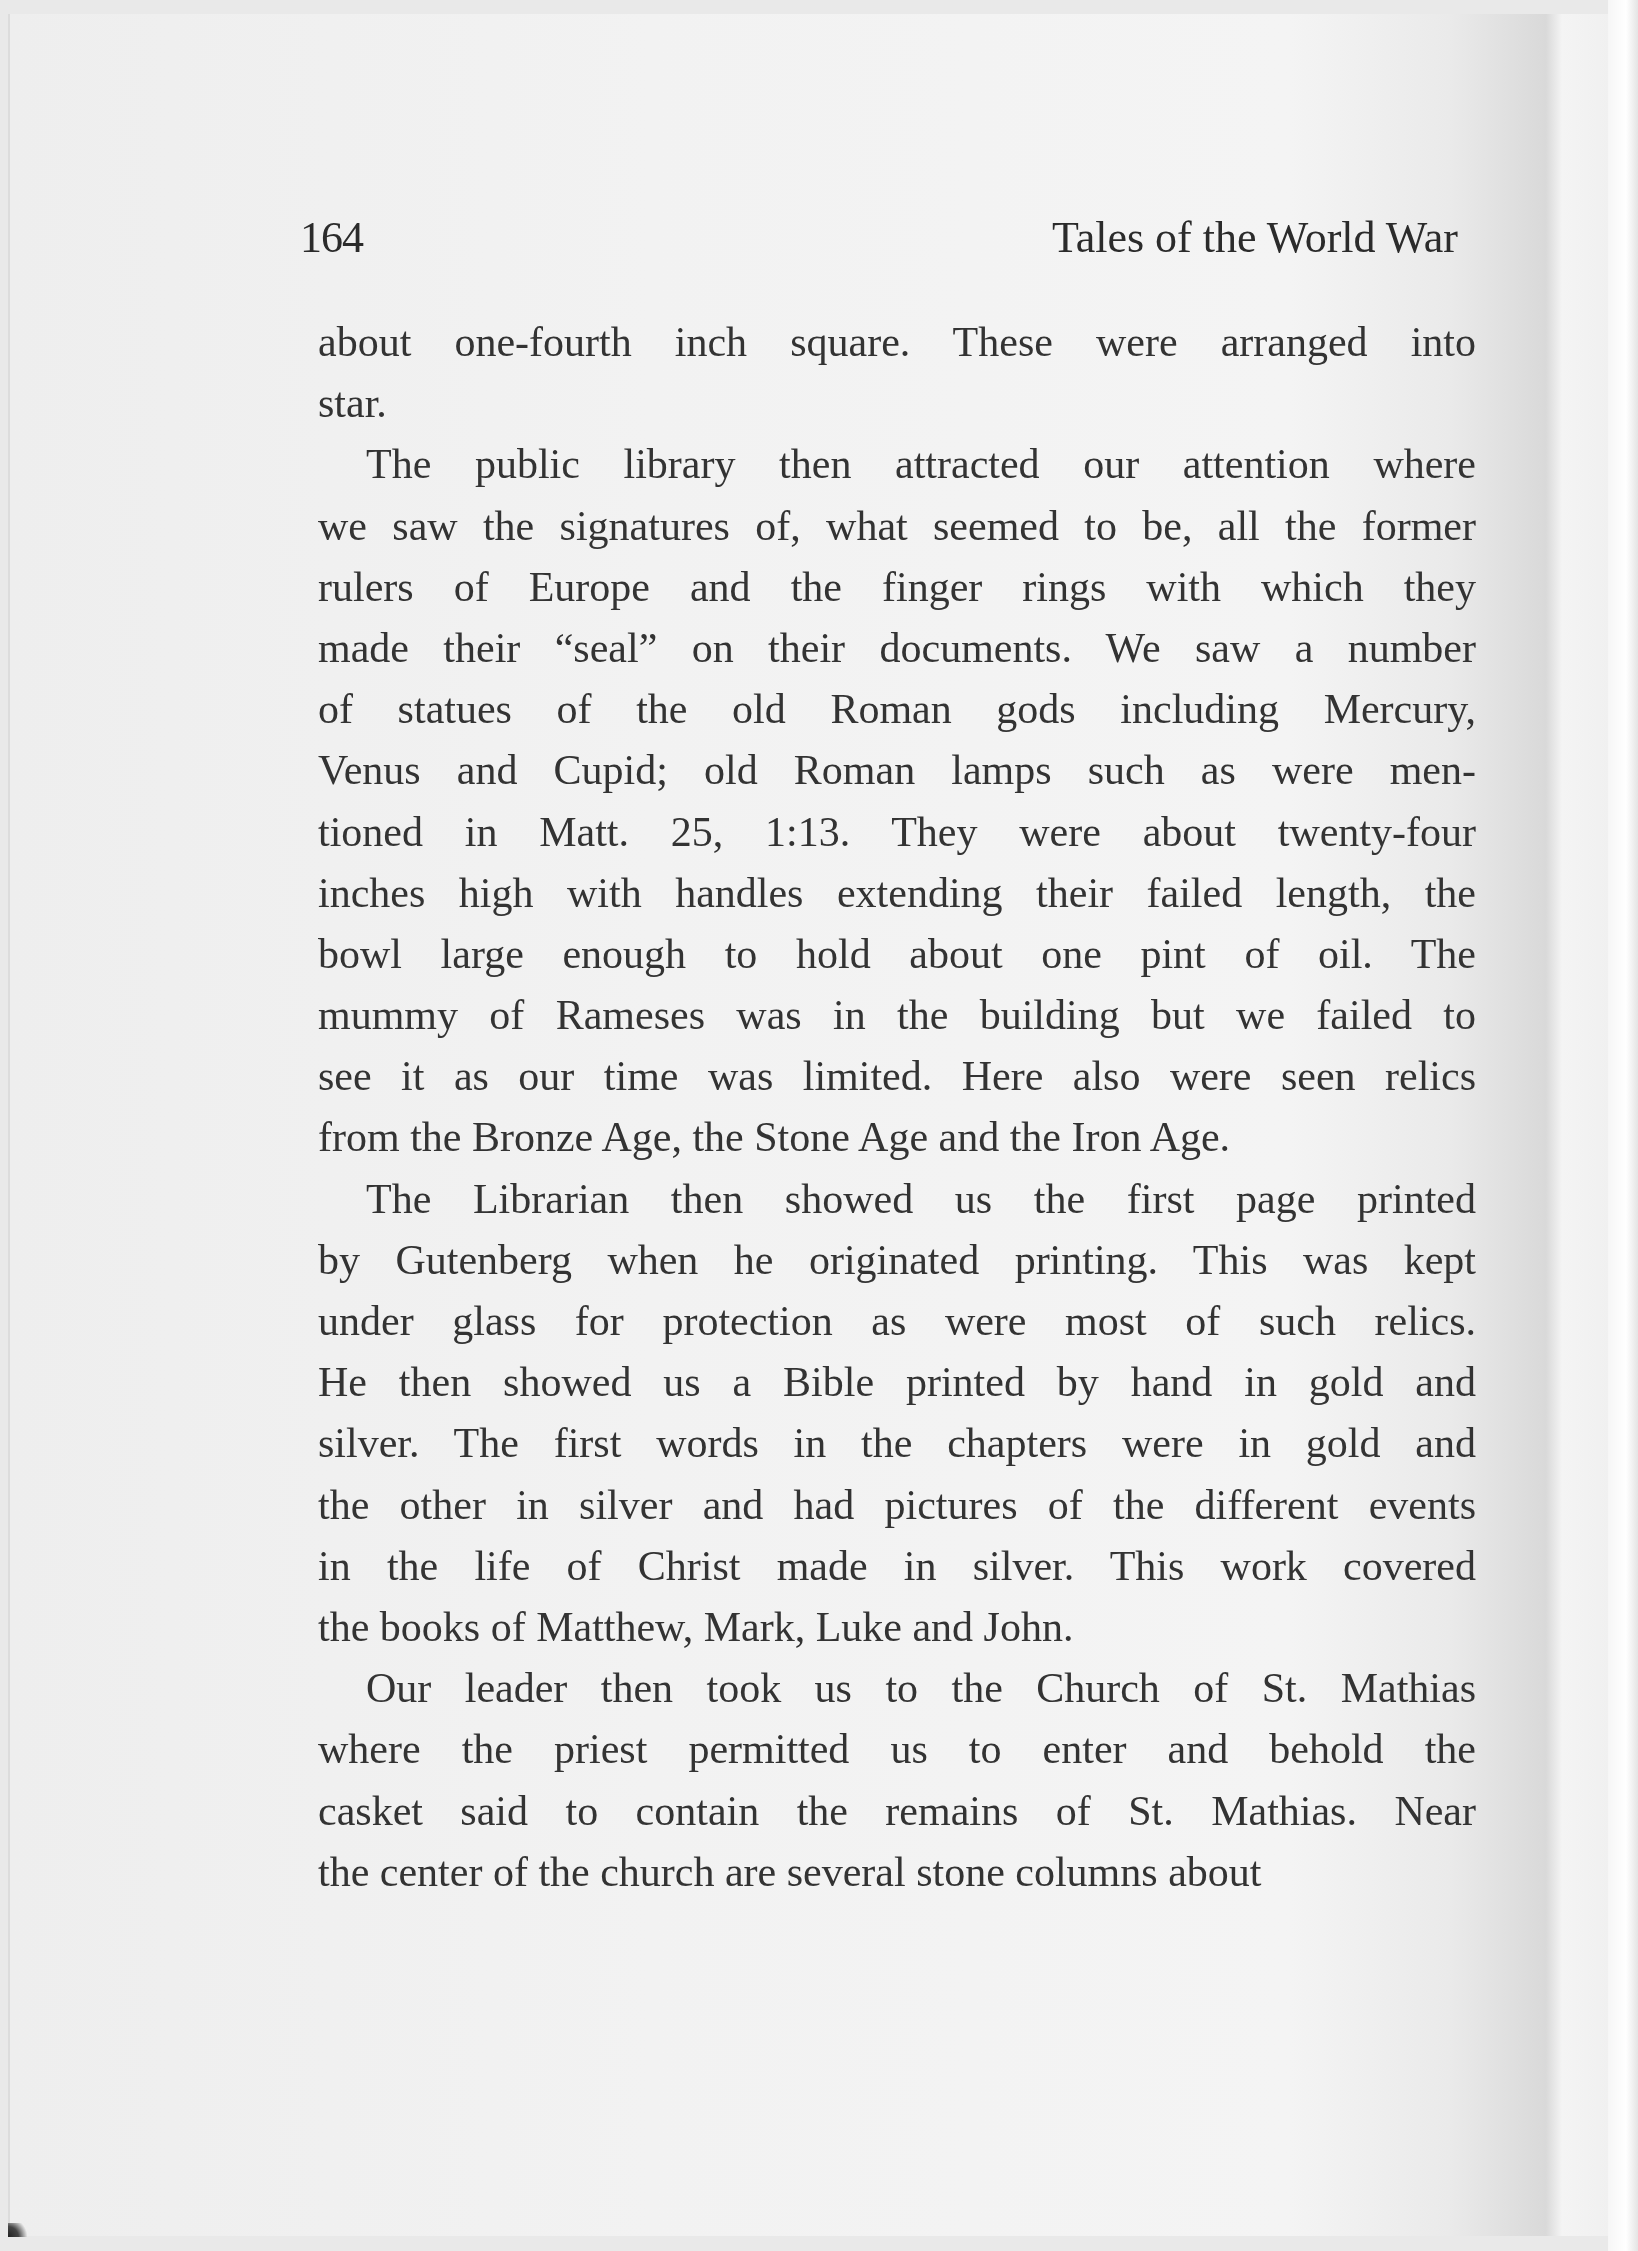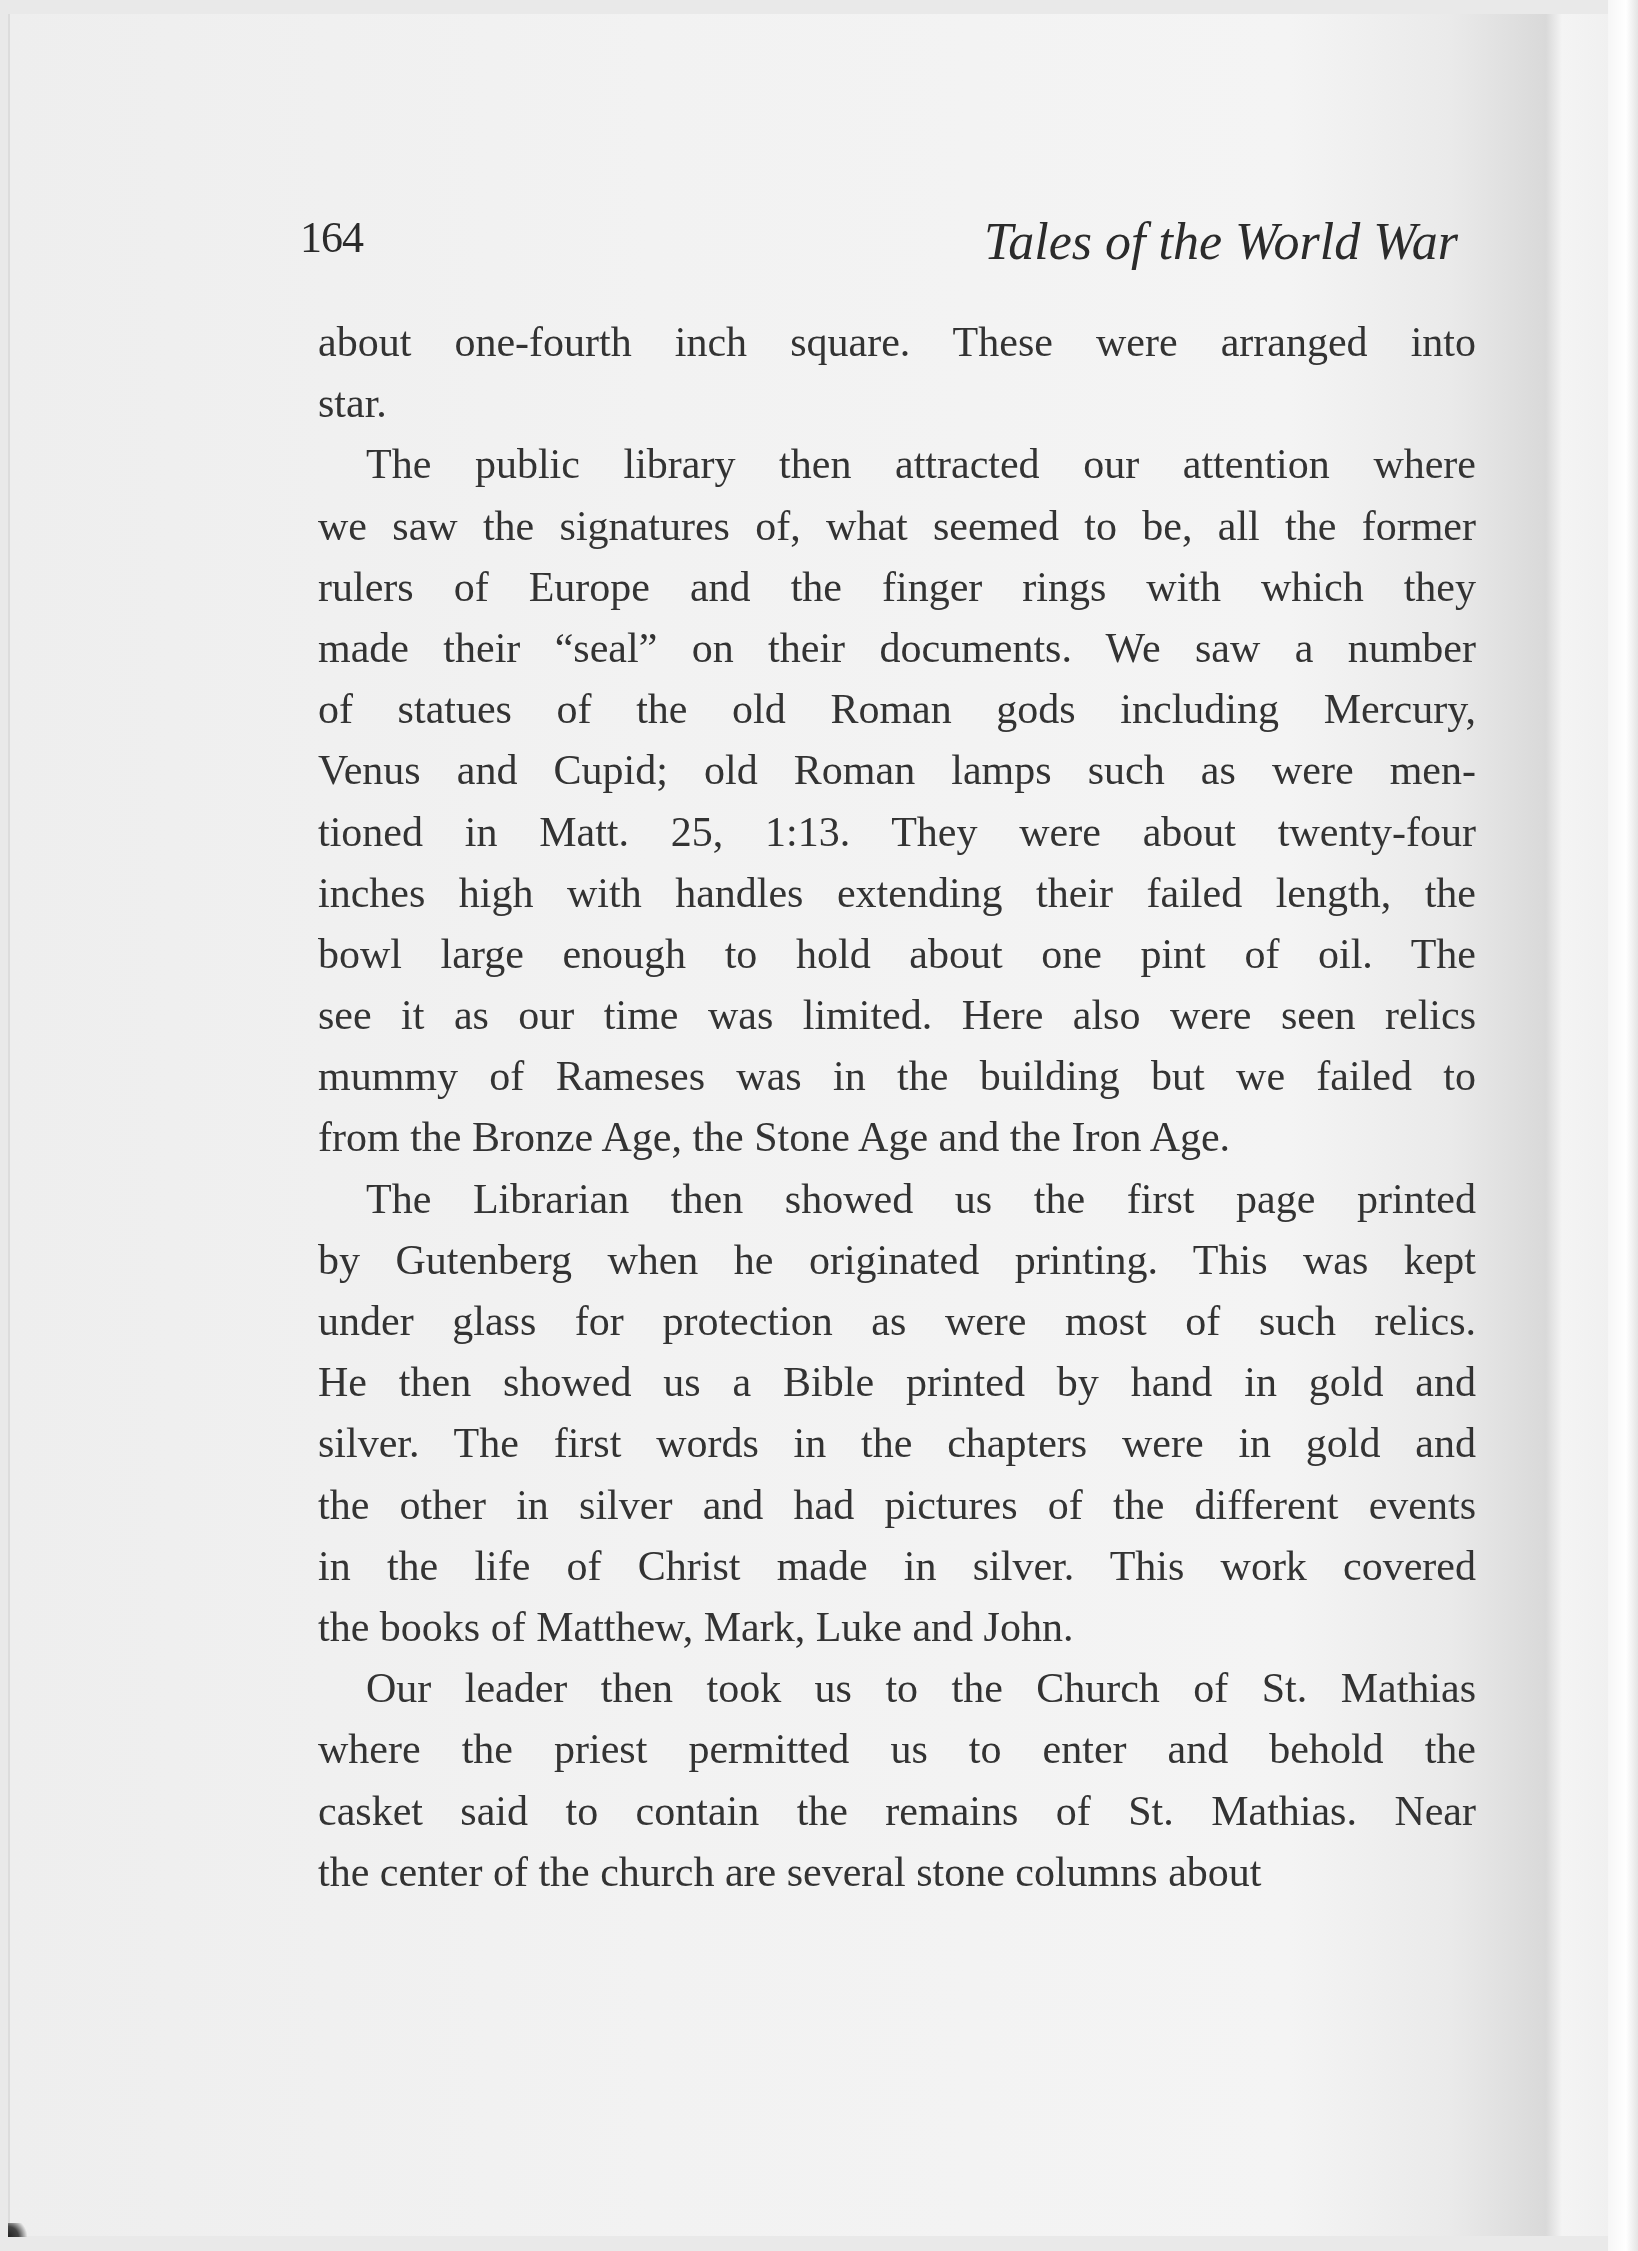--- a/index.html
+++ b/index.html
@@ -22,21 +22,21 @@
     background: radial-gradient(circle at 0% 100%, #222 0%, #444 40%, transparent 75%);
   }
   .header {
     position: absolute; left: 290px; top: 198px; width: 1158px; height: 56px;
     color: #2b2b2b;
   }
   .page-number {
     position: absolute; left: 0; top: 0; font-size: 44px; letter-spacing: -1px; text-align: right;
   }
   .running-title {
-    position: absolute; right: 0; top: 0; font-size: 52px; font-style: italic;
+    position: absolute; right: 0; top: 0; font-size: 44px; 
   }
   .body-text {
     position: absolute; left: 308px; top: 298px; width: 1158px;
     color: #333333; font-size: 42px; line-height: 61.2px;
   }
   .line {
     display: block; height: 61.2px; white-space: nowrap;
     text-align: justify; text-align-last: justify;
   }
   .line.last { text-align-last: left; }
@@ -58,22 +58,22 @@
       <div>
         <span class="line indent">The public library then attracted our attention where</span>
         <span class="line">we saw the signatures of, what seemed to be, all the former</span>
         <span class="line">rulers of Europe and the finger rings with which they</span>
         <span class="line">made their “seal” on their documents.  We saw a number</span>
         <span class="line">of statues of the old Roman gods including Mercury,</span>
         <span class="line">Venus and Cupid; old Roman lamps such as were men-</span>
         <span class="line">tioned in Matt. 25, 1:13.  They were about twenty-four</span>
         <span class="line">inches high with handles extending their failed length, the</span>
         <span class="line">bowl large enough to hold about one pint of oil.  The</span>
+        <span class="line">mummy of Rameses was in the building but we failed to</span>
         <span class="line">see it as our time was limited.  Here also were seen relics</span>
-        <span class="line">mummy of Rameses was in the building but we failed to</span>
         <span class="line last">from the Bronze Age, the Stone Age and the Iron Age.</span>
       </div>
       <div>
         <span class="line indent">The Librarian then showed us the first page printed</span>
         <span class="line">by Gutenberg when he originated printing.  This was kept</span>
         <span class="line">under glass for protection as were most of such relics.</span>
         <span class="line">He then showed us a Bible printed by hand in gold and</span>
         <span class="line">silver.  The first words in the chapters were in gold and</span>
         <span class="line">the other in silver and had pictures of the different events</span>
         <span class="line">in the life of Christ made in silver.  This work covered</span>

